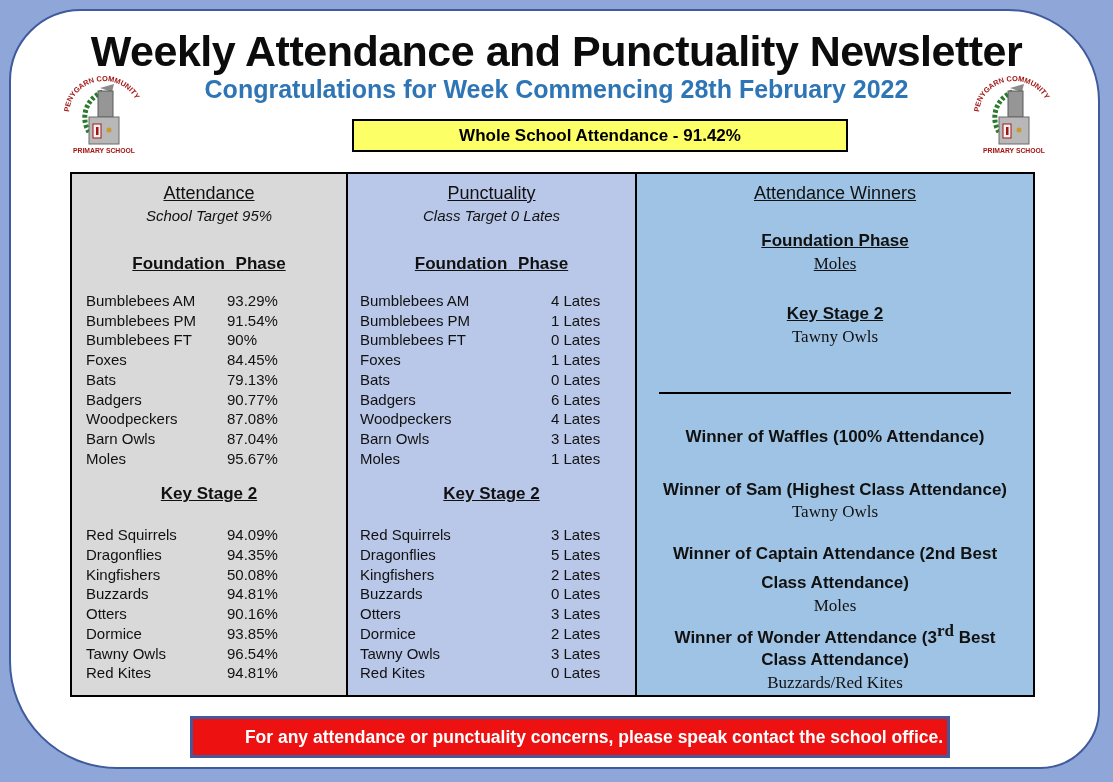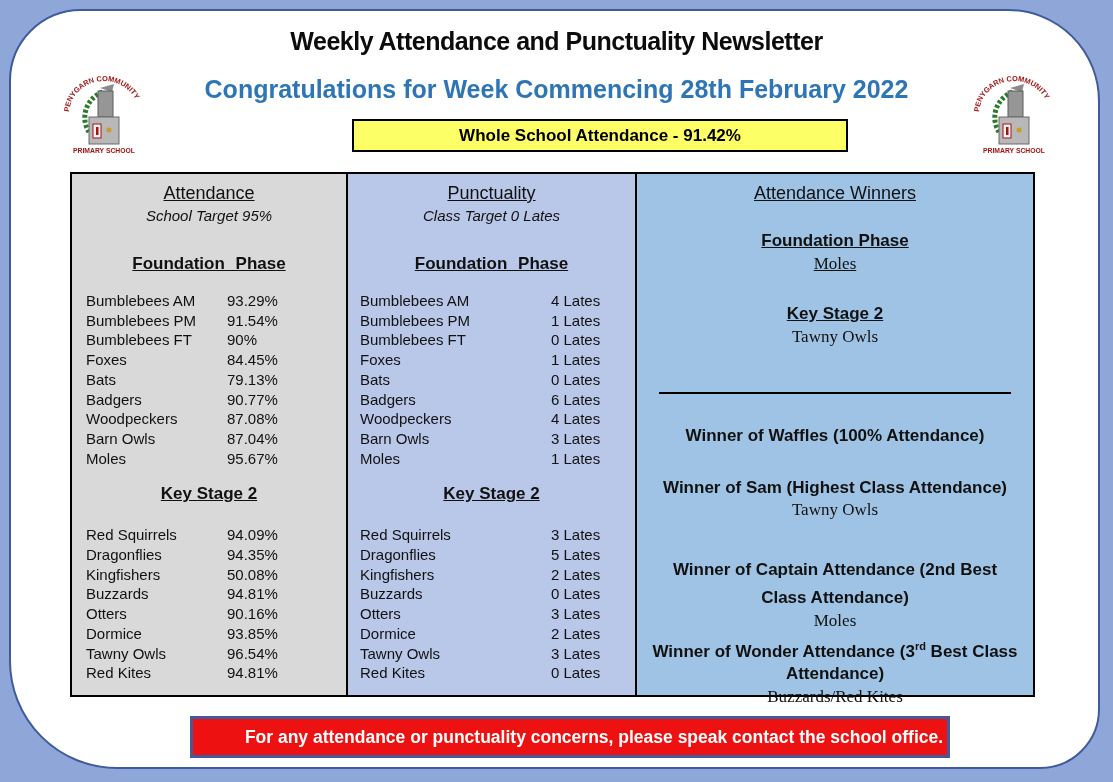--- a/index.html
+++ b/index.html
@@ -9,21 +9,21 @@
     font-family:"Liberation Sans", sans-serif;
     color:#111;
   }
   .page{
     position:absolute;left:9px;top:9px;width:1091px;height:760px;
     background:#ffffff;border:2px solid #3f5a9d;box-sizing:border-box;
     border-radius:72px 92px 60px 108px;
   }
   .title{
     position:absolute;left:0;top:27px;width:100%;text-align:center;
-    font-size:25px;font-weight:bold;letter-spacing:-0.5px;color:#0c0c0c;
+    font-size:43px;font-weight:bold;letter-spacing:-0.5px;color:#0c0c0c;
   }
   .subtitle{
     position:absolute;left:0;top:75px;width:100%;text-align:center;
     font-size:25px;font-weight:bold;color:#2e75b6;
   }
   .ws-banner{
     position:absolute;left:352px;top:119px;width:496px;height:33px;
     background:#fdff66;border:2px solid #000;box-sizing:border-box;
     display:flex;align-items:center;justify-content:center;
     font-size:17px;font-weight:bold;color:#000;
@@ -47,23 +47,23 @@
   .rows.ks2{margin-top:21px;}
   .row{display:flex;font-size:15px;line-height:19.7px;padding-left:14px;}
   .row .name{width:141px;}
   .col-punctuality .row{padding-left:12px;}
   .col-punctuality .row .name{width:191px;}
 
   .fp-winner-head{margin-top:27px;}
   .winner-name{font-family:"Liberation Serif", serif;font-size:17px;margin-top:3px;}
   .winner-name.u{text-decoration:underline;}
   .divider{width:352px;margin:45px auto 0 auto;border-bottom:2px solid #000;}
-  .award{margin-top:39px;}
+  .award{margin-top:21px;}
   .award-title{font-size:17px;font-weight:bold;line-height:22px;padding:0 14px;}
-  .award-title sup{font-size:11px;}
+  .award-title sup{font-size:17px;font-family:Liberation Serif, serif;}
   .award-name{font-family:"Liberation Serif", serif;font-size:17px;margin-top:2px;}
   .award-name:empty{display:none;}
   .award.first{margin-top:25px;}
   .award.gap{margin-top:24px;}
 
   .footer{
     position:absolute;left:190px;top:716px;width:760px;height:42px;
     background:#ee1111;border:3px solid #44599c;box-sizing:border-box;
     display:flex;align-items:center;justify-content:center;
     color:#fff;font-size:17.5px;font-weight:bold;padding-left:48px;

